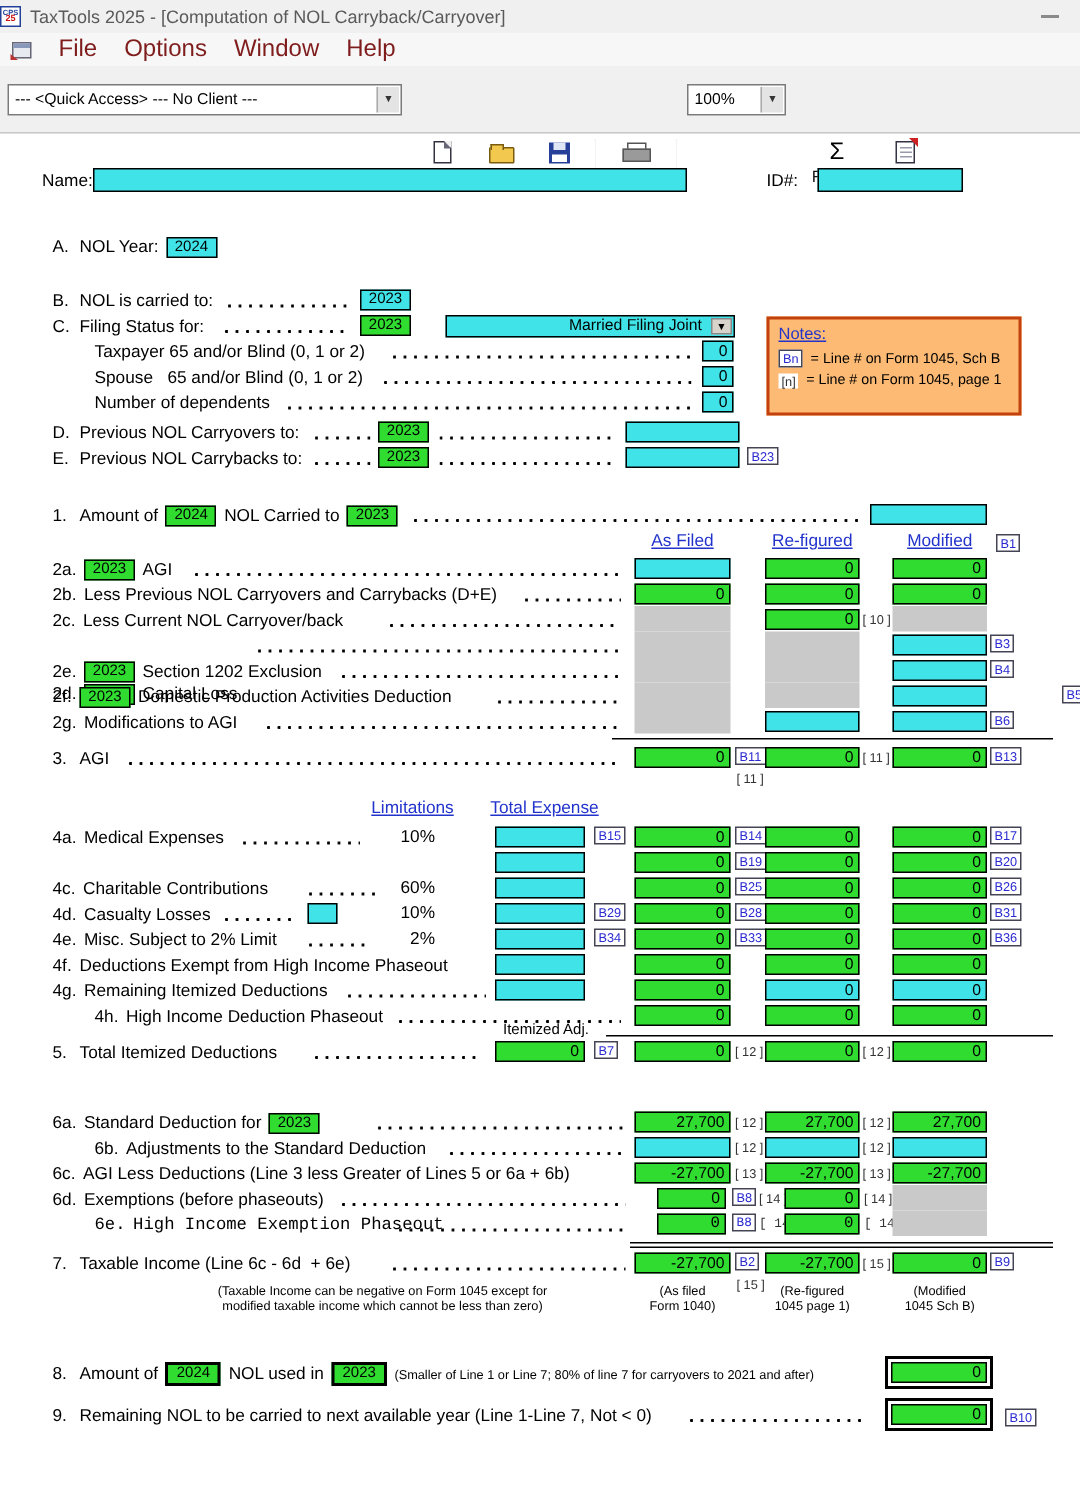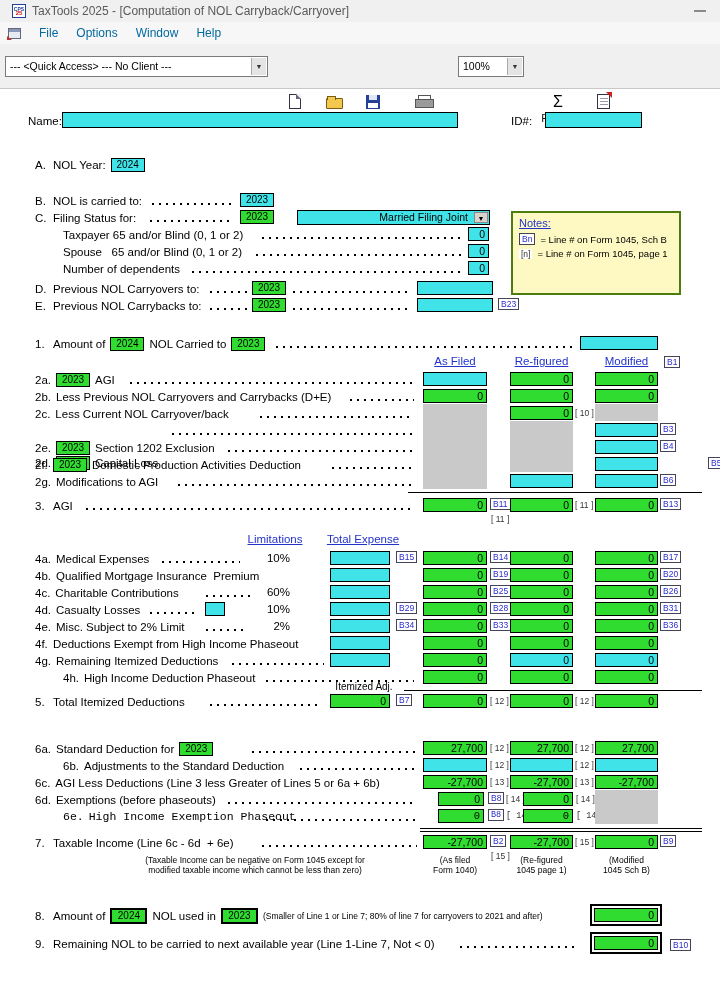--- a/index.html
+++ b/index.html
@@ -1,26 +1,26 @@
 <!DOCTYPE html>
 <html><head>
 <meta charset="utf-8">
 <style>
   :root{ --cyan:#40E4E8; --green:#2FDC2F; --gray:#C9C9C9; --blue:#2233CC; --tagblue:#2B2BD0; }
   *{box-sizing:border-box;margin:0;padding:0}
   body{margin:0;background:#fff;font-family:"Liberation Sans","DejaVu Sans",sans-serif;}
   .screen{position:relative;width:720px;height:999px;background:#fff;overflow:hidden}
   
-  .titlebar{position:absolute;left:0;top:0;width:720px;height:22px;background:#F0F0F0;display:flex;align-items:center;padding-left:12px;gap:6px}
+  .titlebar{position:absolute;left:0;top:0;width:720px;height:22px;background:#F0F0F0;display:flex;align-items:center;padding-left:0;gap:6px}
   .apptitle{font-size:12px;color:#5a5a5a;white-space:pre}
   .appicon{width:14px;height:14px;border:1px solid #22409a;background:#fff;display:flex;flex-direction:column;align-items:center;justify-content:center;line-height:4px}
   .appicon .t1{font-size:5px;color:#22409a;font-weight:bold}
   .appicon .t2{font-size:6px;color:#cc1111;font-weight:bold}
   .minbtn{position:absolute;right:14px;top:10px;width:12px;height:2px;background:#8a8a8a}
-  .menubar{position:absolute;left:0;top:22px;width:720px;height:22px;background:#F7F7F7;display:flex;align-items:center;gap:18px;padding-left:8px;font-size:12px;color:#0369a1}
+  .menubar{position:absolute;left:0;top:22px;width:720px;height:22px;background:#F7F7F7;display:flex;align-items:center;gap:18px;padding-left:8px;font-size:16px;color:#7f1d1d}
   .mdiicon{width:13px;height:11px;border:1px solid #667;background:#e8eaf2;position:relative}
   .mdiicon:before{content:"";position:absolute;left:0;top:0;right:0;height:3px;background:#8899bb}
   .mdiicon:after{content:"";position:absolute;left:-2px;bottom:-2px;border-left:5px solid #b33;border-top:4px solid transparent}
   .menuitem{cursor:default}
   .toolbar{position:absolute;left:0;top:44px;width:720px;height:45px;background:#F0F0F0;border-bottom:1px solid #C8C8C8}
   .combo{position:absolute;background:#fff;border:1px solid #7a7a7a;font-size:10.5px;line-height:19px;white-space:nowrap;overflow:hidden;padding-left:4px}
   .combo .arrowbox{position:absolute;right:1px;top:1px;bottom:1px;width:15px;background:#E4E4E4;border-left:1px solid #aaa;text-align:center;font-size:7px;line-height:17px;color:#333}
   .tbtn{position:absolute;top:47px;text-align:center;font-size:11px;color:#111}
   .tbtn .icn{height:21px;display:flex;align-items:center;justify-content:center}
   .tsep{position:absolute;top:49px;height:34px;width:1px;background:#cfcfcf;border-right:1px solid #fff}
@@ -61,21 +61,21 @@
   .dd{height:15px}
   .ddval{display:block;padding-right:18px;font-size:10.5px;line-height:13px;text-align:right}
   .ddarrow{position:absolute;right:1px;top:1px;bottom:1px;width:14px;background:#d8d4cc;border:1px solid #888;font-size:7px;line-height:11px;text-align:center;color:#000}
   .bigbox{position:absolute;top:-4px;border:2px solid #000;background:#fff;padding:2px}
   .bigfld{width:100%;height:14px;border:1px solid #000;font-size:10.5px;line-height:12px;text-align:right;padding-right:3px}
   .bigcyan{position:absolute;background:var(--cyan);border:1px solid #000;height:16px}
   .flabel{position:absolute;font-size:11.5px;color:#000}
   .colhead{position:absolute;font-size:11.5px;color:var(--blue);text-decoration:underline;text-align:center}
   .colfoot{position:absolute;font-size:8.5px;line-height:10px;text-align:center;color:#000}
   .hline{position:absolute;height:1px;background:#000}
-  .notesbox{position:absolute;left:511px;top:211px;width:170px;height:84px;border:2px solid #4d7c0f;background:#fef9c3;padding:4px 6px}
+  .notesbox{position:absolute;left:511px;top:211px;width:170px;height:66px;border:2px solid #c2410c;background:#fdba74;padding:4px 6px}
   .notestitle{font-size:11px;color:var(--blue);text-decoration:underline;margin-bottom:4px}
   .noteline{display:flex;align-items:center;gap:5px;margin-top:3px;font-size:9.5px}
   .notetag{border:1px solid #445;color:var(--tagblue);font-size:8.5px;line-height:10px;padding:0 2px;background:#fff}
   .notetag.plain{border:none;color:#333}
   .footnote{position:absolute;left:110px;top:855px;width:290px;font-size:8.5px;line-height:10px;text-align:center;color:#000}
 </style>
 </head>
 <body>
 
 <div class="screen">
@@ -376,24 +376,20 @@
         <div class="lbl lim">10%</div>
         <div class="fld cyanbg" style="left: 330px; width: 60px;"></div>
         <div class="tag" style="left: 396px;">B15</div>
         <div class="fld greenbg" style="left: 423px; width: 64px;">0</div>
         <div class="tag" style="left: 490px;">B14</div>
         <div class="fld greenbg" style="left: 510px; width: 63px;">0</div>
         <div class="fld greenbg" style="left: 595px; width: 63px;">0</div>
         <div class="tag" style="left: 660px;">B17</div>
       </div>
       <div class="frow" style="top: 568px;">
-        <div class="parts" style="left: 35px;">
-          <div class="lbl num">4b.</div>
-          <div class="lbl">Qualified Mortgage Insurance  Premium</div>
-        </div>
         <div class="fld cyanbg" style="left: 330px; width: 60px;"></div>
         <div class="fld greenbg" style="left: 423px; width: 64px;">0</div>
         <div class="tag" style="left: 490px;">B19</div>
         <div class="fld greenbg" style="left: 510px; width: 63px;">0</div>
         <div class="fld greenbg" style="left: 595px; width: 63px;">0</div>
         <div class="tag" style="left: 660px;">B20</div>
       </div>
       <div class="frow" style="top: 585px;">
         <div class="parts" style="left: 35px;">
           <div class="lbl num">4c.</div>

